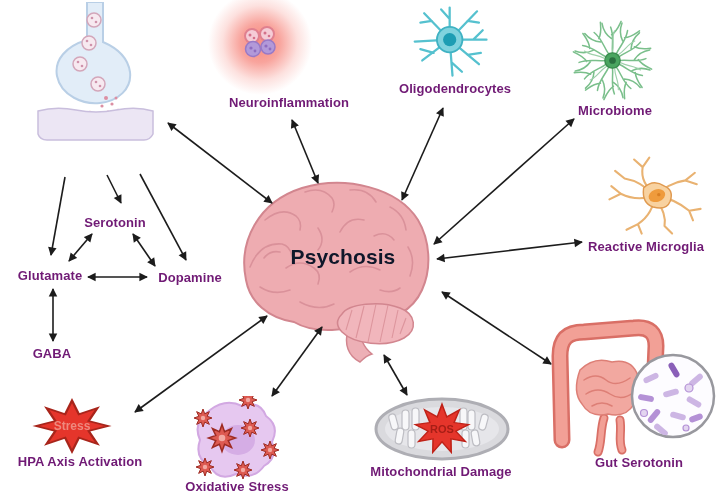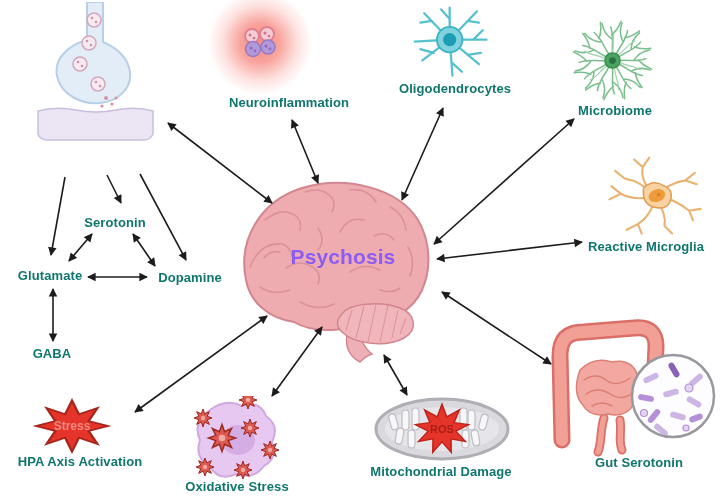--- a/index.html
+++ b/index.html
@@ -1,21 +1,21 @@
 <!DOCTYPE html>
 <html><head>
 <meta charset="utf-8">
 <style>
   html,body{margin:0;padding:0;background:#fff;}
   #canvas{position:relative;width:720px;height:501px;background:#ffffff;overflow:hidden;
           font-family:"Liberation Sans",sans-serif;}
   .icon{position:absolute;}
   .lbl{position:absolute;transform:translateX(-50%);white-space:nowrap;
-       font-size:13px;font-weight:600;color:#0f766e;letter-spacing:.1px;}
-  .lbl.big{font-size:21px;color:#8b5cf6;font-weight:600;}
+       font-size:13px;font-weight:600;color:#701a75;letter-spacing:.1px;}
+  .lbl.big{font-size:21px;color:#0f172a;font-weight:600;}
   #arrows{position:absolute;left:0;top:0;pointer-events:none;}
   #arrows line{stroke:#1c1c1c;stroke-width:1.6;}
   #arrows marker path{fill:#1c1c1c;}
 </style>
 </head>
 <body>
 
 <div id="canvas">
 
   <svg class="icon" style="left:28px;top:2px" width="145" height="150" viewBox="0 0 145 150">

